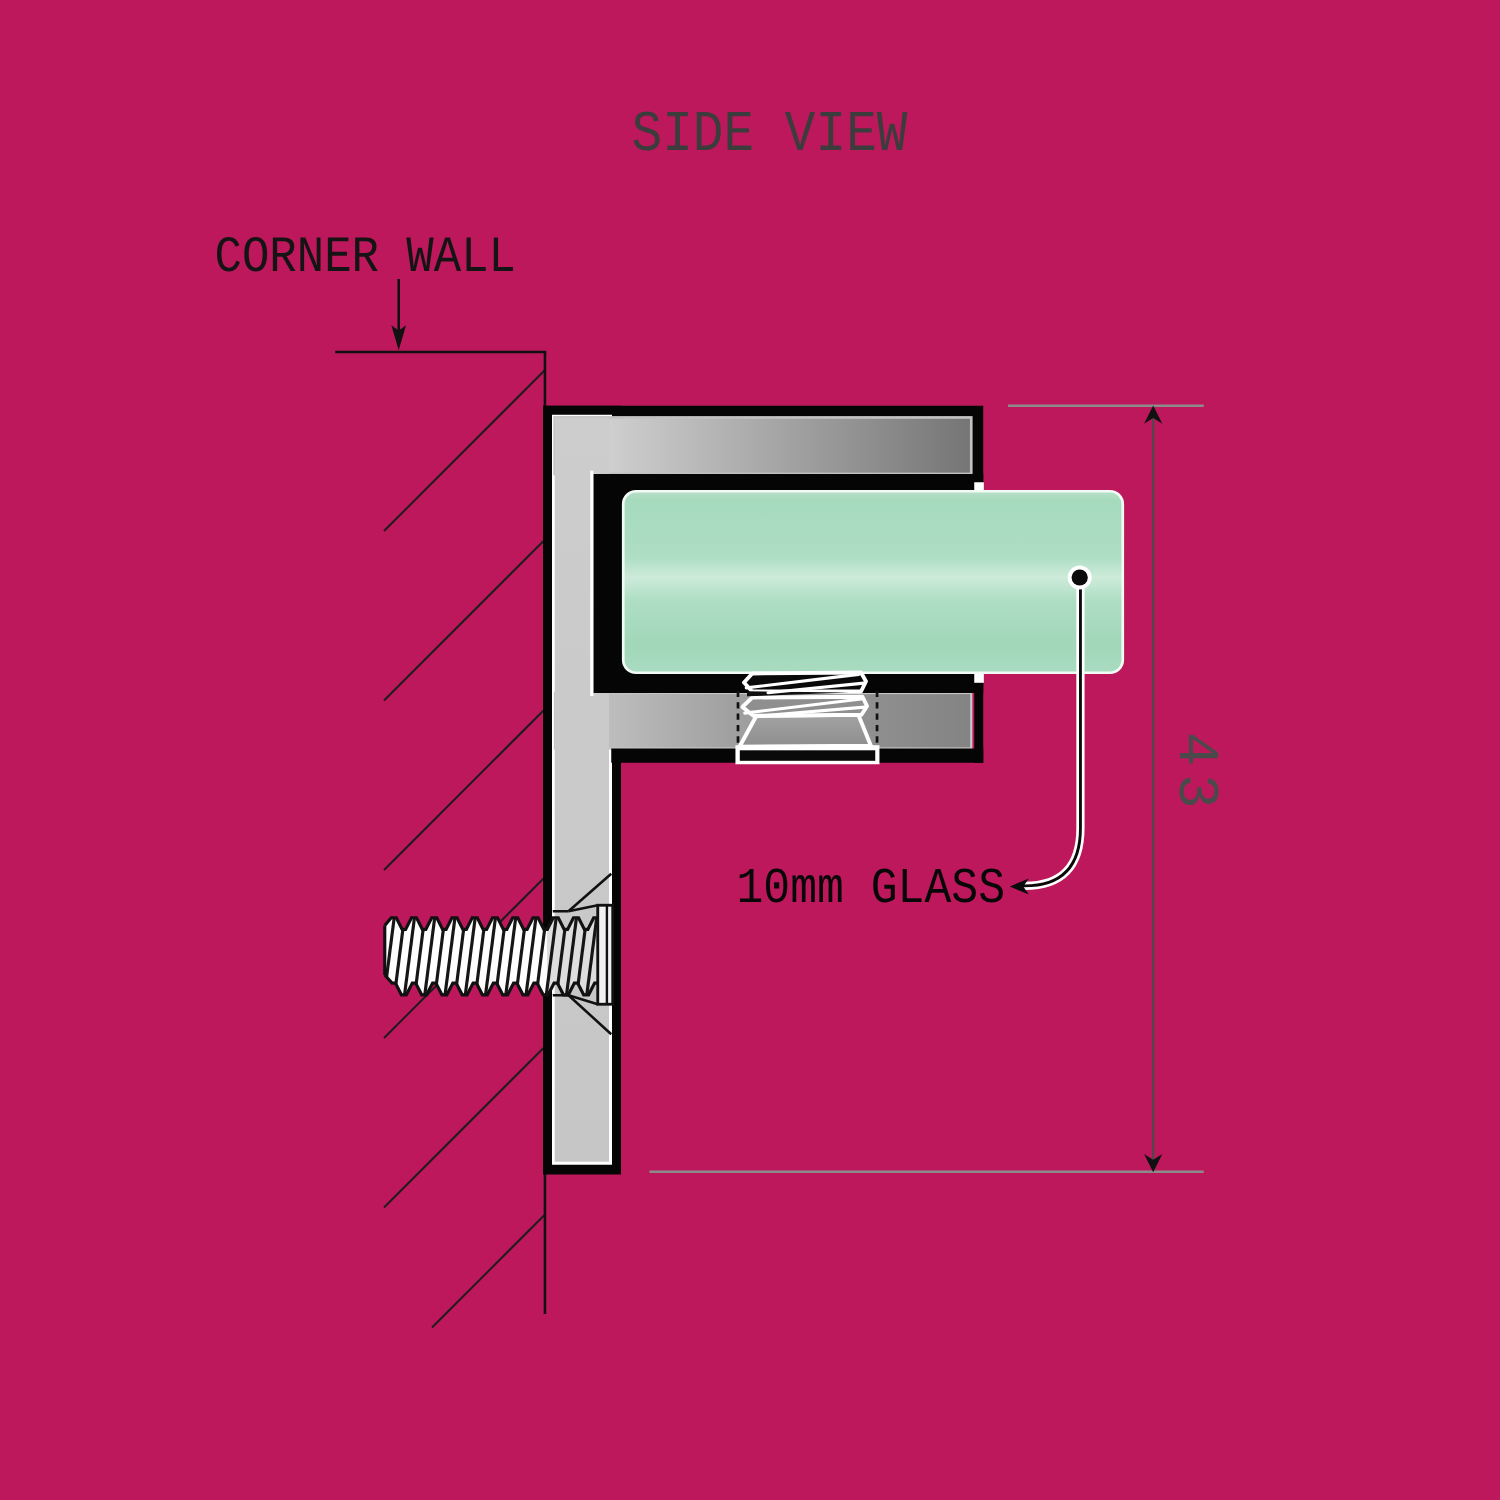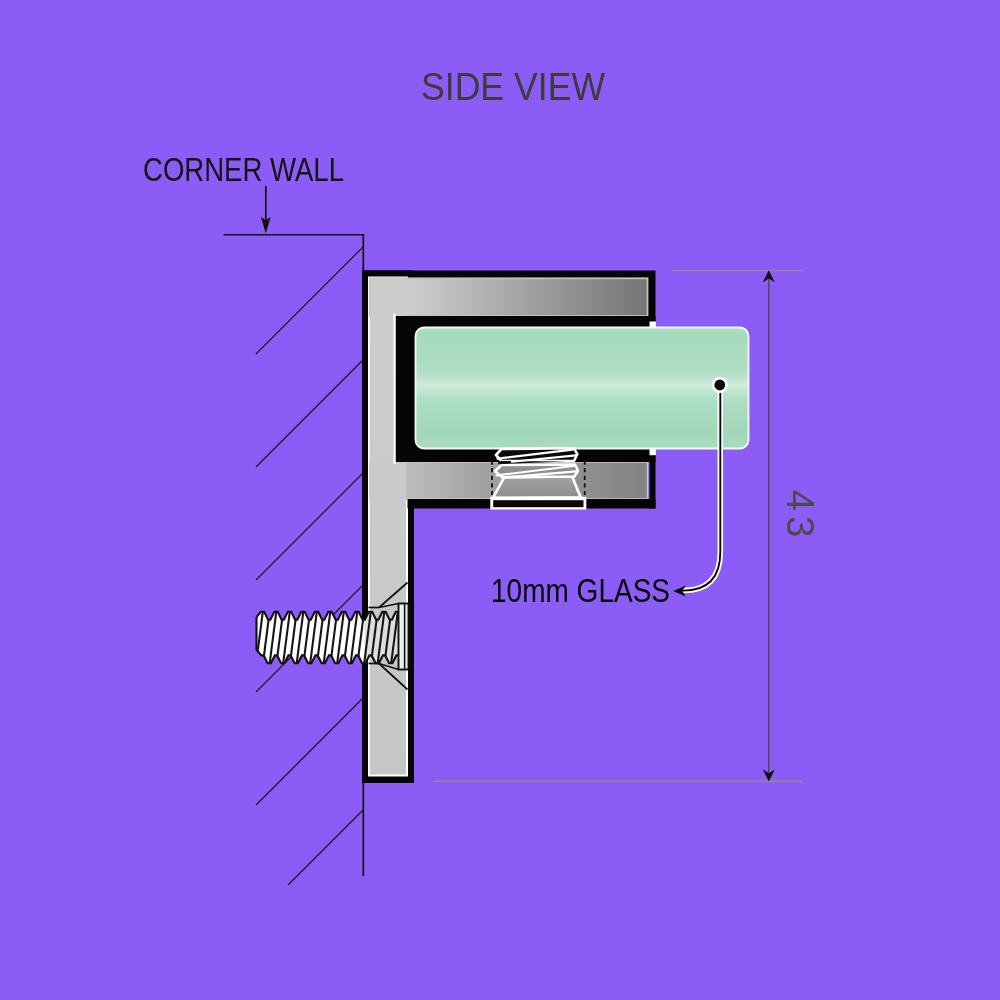--- a/index.html
+++ b/index.html
@@ -1,17 +1,17 @@
 <!DOCTYPE html>
 <html><head>
 <meta charset="utf-8">
 <style>
   html,body { margin:0; padding:0; background:#ffffff; }
-  .page { position:relative; width:1000px; height:1000px; background:#8b5cf6;
-          font-family:Liberation Sans, sans-serif; overflow:hidden; }
+  .page { position:relative; width:1000px; height:1000px; background:#be185d;
+          font-family:Liberation Mono, monospace; overflow:hidden; }
   svg { position:absolute; left:0; top:0; }
 </style>
 </head>
 <body>
 <div class="page">
 <svg width="1000" height="1000" viewBox="0 0 1000 1000">
   <defs>
     <linearGradient id="armTop" x1="370" y1="0" x2="648" y2="0" gradientUnits="userSpaceOnUse">
       <stop offset="0" stop-color="#dcdcdc"></stop>
           <stop offset="1" stop-color="#757575"></stop>

